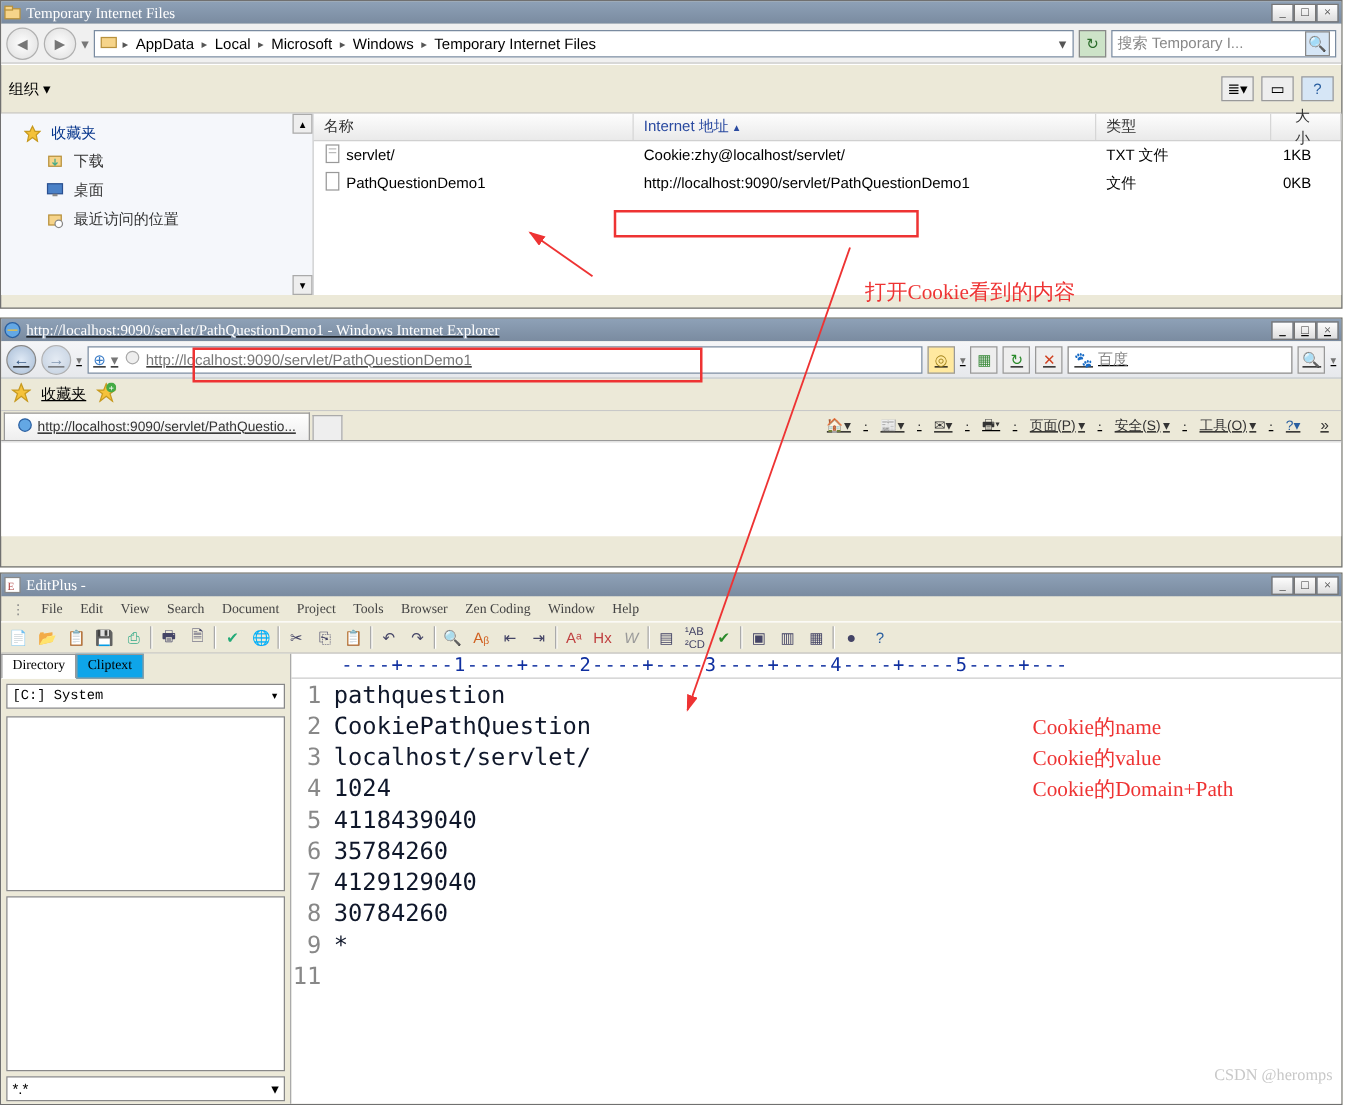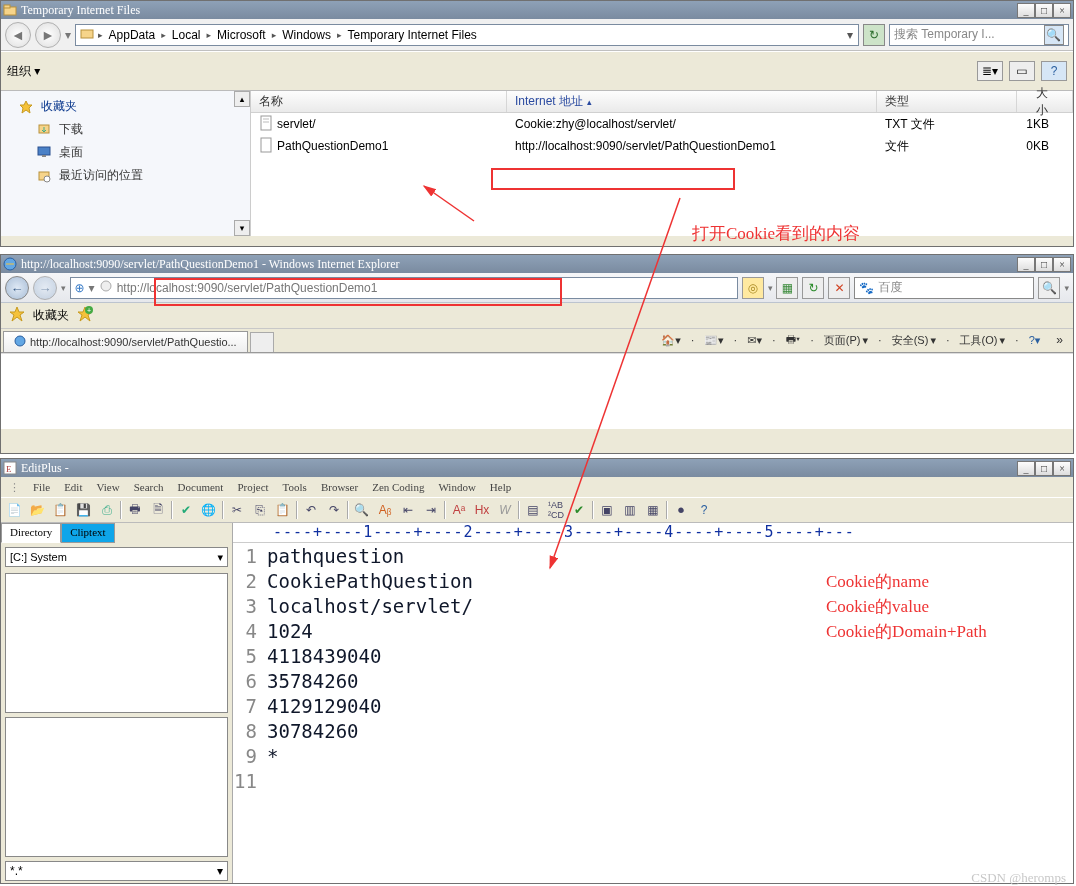--- a/index.html
+++ b/index.html
@@ -126,21 +126,21 @@
 .ft-cell { padding:2px 8px; overflow:hidden;white-space:nowrap;display:flex;align-items:center;gap:4px}
 
 .c-name{width:256px}
 .c-addr{width:370px}
 .c-type{width:140px}
 .c-size{flex:1;text-align:right;padding-right:24px}
 
 .red-box { border:2px solid #e33; position:absolute; }
 
 
-#win2 { left: 0; top: 254px; width: 1074px; height: 200px; }
+#win2 { left: 0; top: 254px; width: 1074px; height: 200px; text-decoration: underline; }
 .ie-toolbar {
   height: 30px; display:flex;align-items:center;padding:2px 4px;gap:4px;
   background:linear-gradient(#f5f6f8,#e6e8ec);
   border-bottom:1px solid #bcc4cf;
 }
 .ie-toolbar .rnd{width:24px;height:24px;border-radius:12px;border:1px solid #888;background:radial-gradient(#dfe9f5,#a8bdd6);display:flex;align-items:center;justify-content:center;color:#3a5c86;font-size:13px;}
 .ie-addr{flex:1;height:22px;border:1px solid #7a8ba0;background:#fff;display:flex;align-items:center;padding:0 4px;gap:4px;color:#777}
 .ie-addr input{border:none;flex:1;font-family:inherit;font-size:12px;outline:none;color:#777}
 .sq-btn{width:22px;height:22px;border:1px solid #999;background:#eee;display:flex;align-items:center;justify-content:center;font-size:12px;}
 .orange-x{color:#d04020}
@@ -157,34 +157,34 @@
 .ep-menu{height:20px;padding:2px 8px;display:flex;gap:14px;color:#444;font-family:Tahoma;font-size:11px;align-items:center}
 .ep-menu span:first-child{width:10px;color:#888}
 .ep-tbar{height:26px;border-top:1px solid #fff;border-bottom:1px solid #bbb;display:flex;align-items:center;padding:0 4px;gap:3px;background:#ece9d8}
 .ep-tbtn{width:20px;height:20px;display:flex;align-items:center;justify-content:center;font-size:12px;color:#446}
 .ep-sep{width:2px;height:18px;border-left:1px solid #aaa;border-right:1px solid #fff}
 .ep-body{display:flex;height:calc(100% - 18px - 20px - 26px);background:#fff}
 .ep-side{width:232px;border-right:1px solid #aaa;background:#ece9d8;display:flex;flex-direction:column}
 .ep-side-tabs{display:flex;height:20px}
 .ep-side-tab{border:1px solid #999;padding:2px 8px;background:#0ea5e9;font-size:11px;font-family:Tahoma}
 .ep-side-tab.active{background:#fff;border-bottom-color:#fff}
-.ep-drive{margin:4px;border:1px solid #888;background:#fff;height:20px;display:flex;align-items:center;padding:0 4px;font-family:Liberation Sans, sans-serif;font-size:11px}
+.ep-drive{margin:4px;border:1px solid #888;background:#fff;height:20px;display:flex;align-items:center;padding:0 4px;font-family:Liberation Mono, monospace;font-size:11px}
 .ep-tree,.ep-list{flex:1;margin:2px 4px;border:1px solid #888;background:#fff}
 .ep-filter{margin:2px 4px;border:1px solid #888;background:#fff;height:20px;display:flex;align-items:center;padding:0 4px}
 
 .ep-editor{flex:1;position:relative;font-family:"SimSun",monospace;font-size:19px;color:#333}
 .ep-ruler{height:20px;border-bottom:1px solid #ccc;color:#1030a0;font-family:monospace;font-size:15px;padding-left:40px;white-space:nowrap;overflow:hidden;letter-spacing:1px}
 .ep-lines{padding:2px 0}
 .ep-line{display:flex;height:25px;align-items:baseline}
 .ep-num{width:34px;text-align:right;color:#888;padding-right:10px}
 .ep-txt{color:#0f172a}
 
 
 .anno{position:absolute;color:#e33;font-size:17px;font-family:"Microsoft YaHei","SimSun";pointer-events:none}
-.watermark{position:absolute;right:10px;bottom:0;color:#c8c8c8;font-size:13px;font-family:Tahoma}
+.watermark{position:absolute;right:10px;bottom:18px;color:#c8c8c8;font-size:13px;font-family:Tahoma}
 
 svg.aline{position:absolute;top:0;left:0;pointer-events:none}
 </style>
 </head>
 <body>
 
 <div class="window" id="win1">
   <div class="titlebar">
     <span class="icon">
       <svg width="14" height="14">

